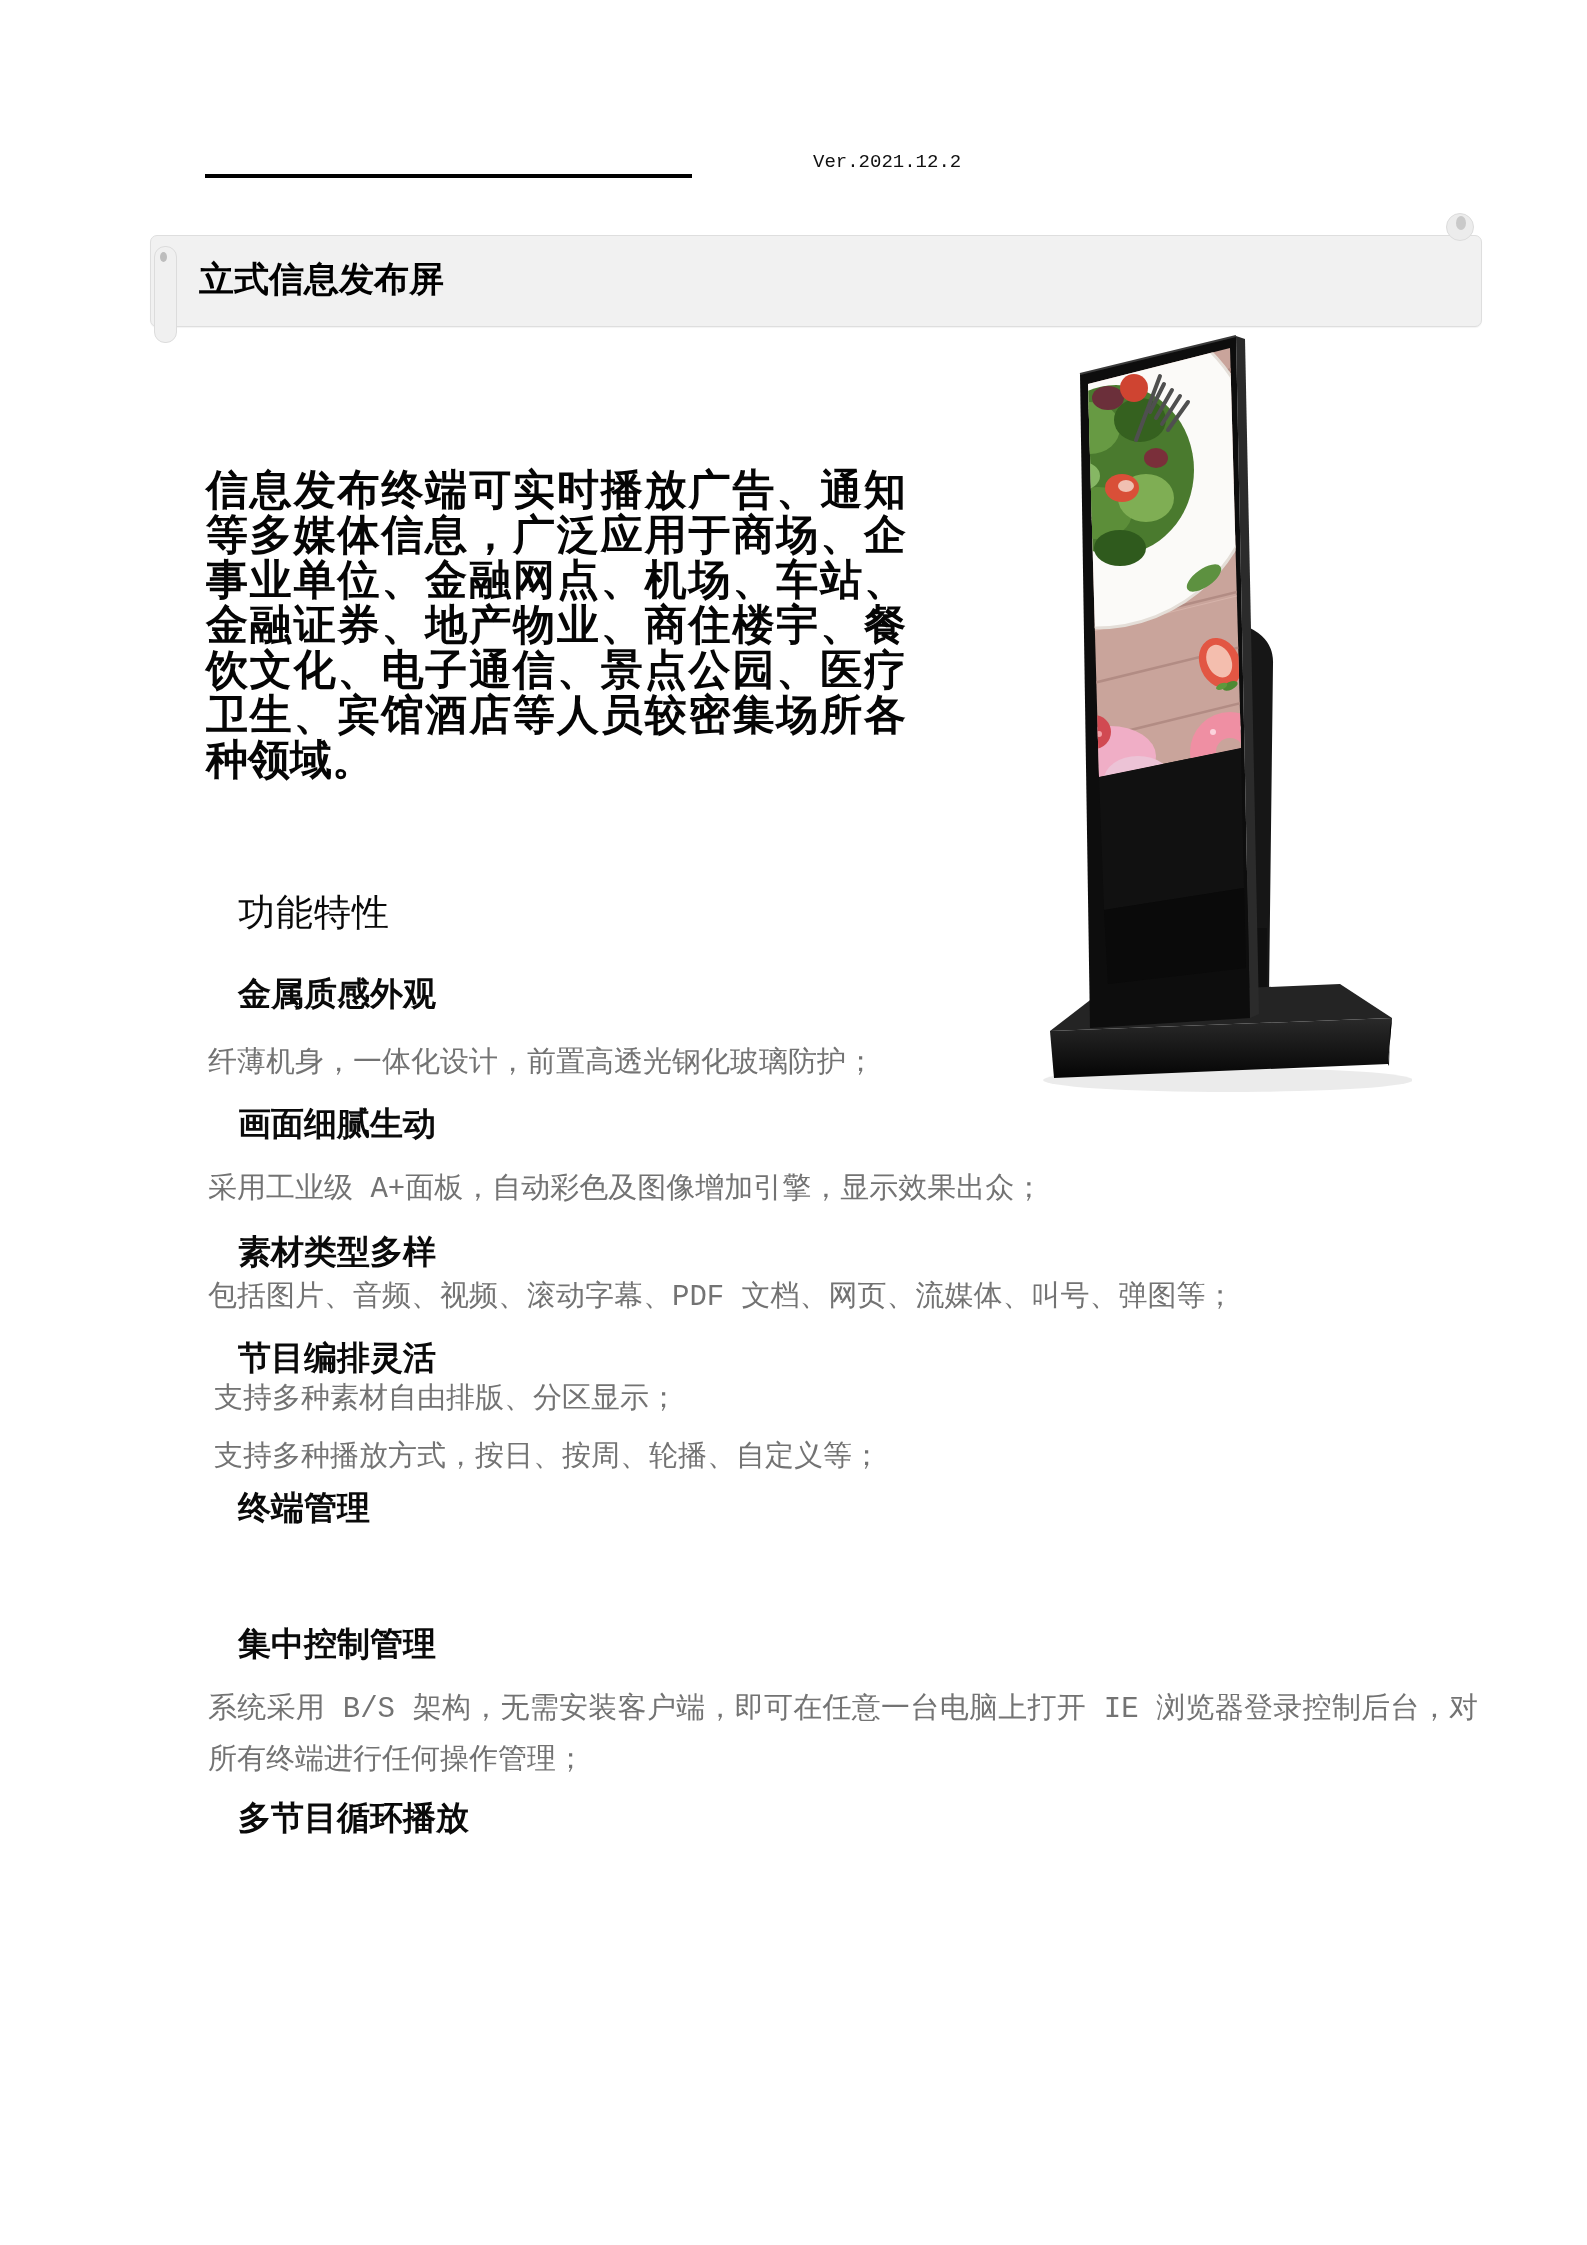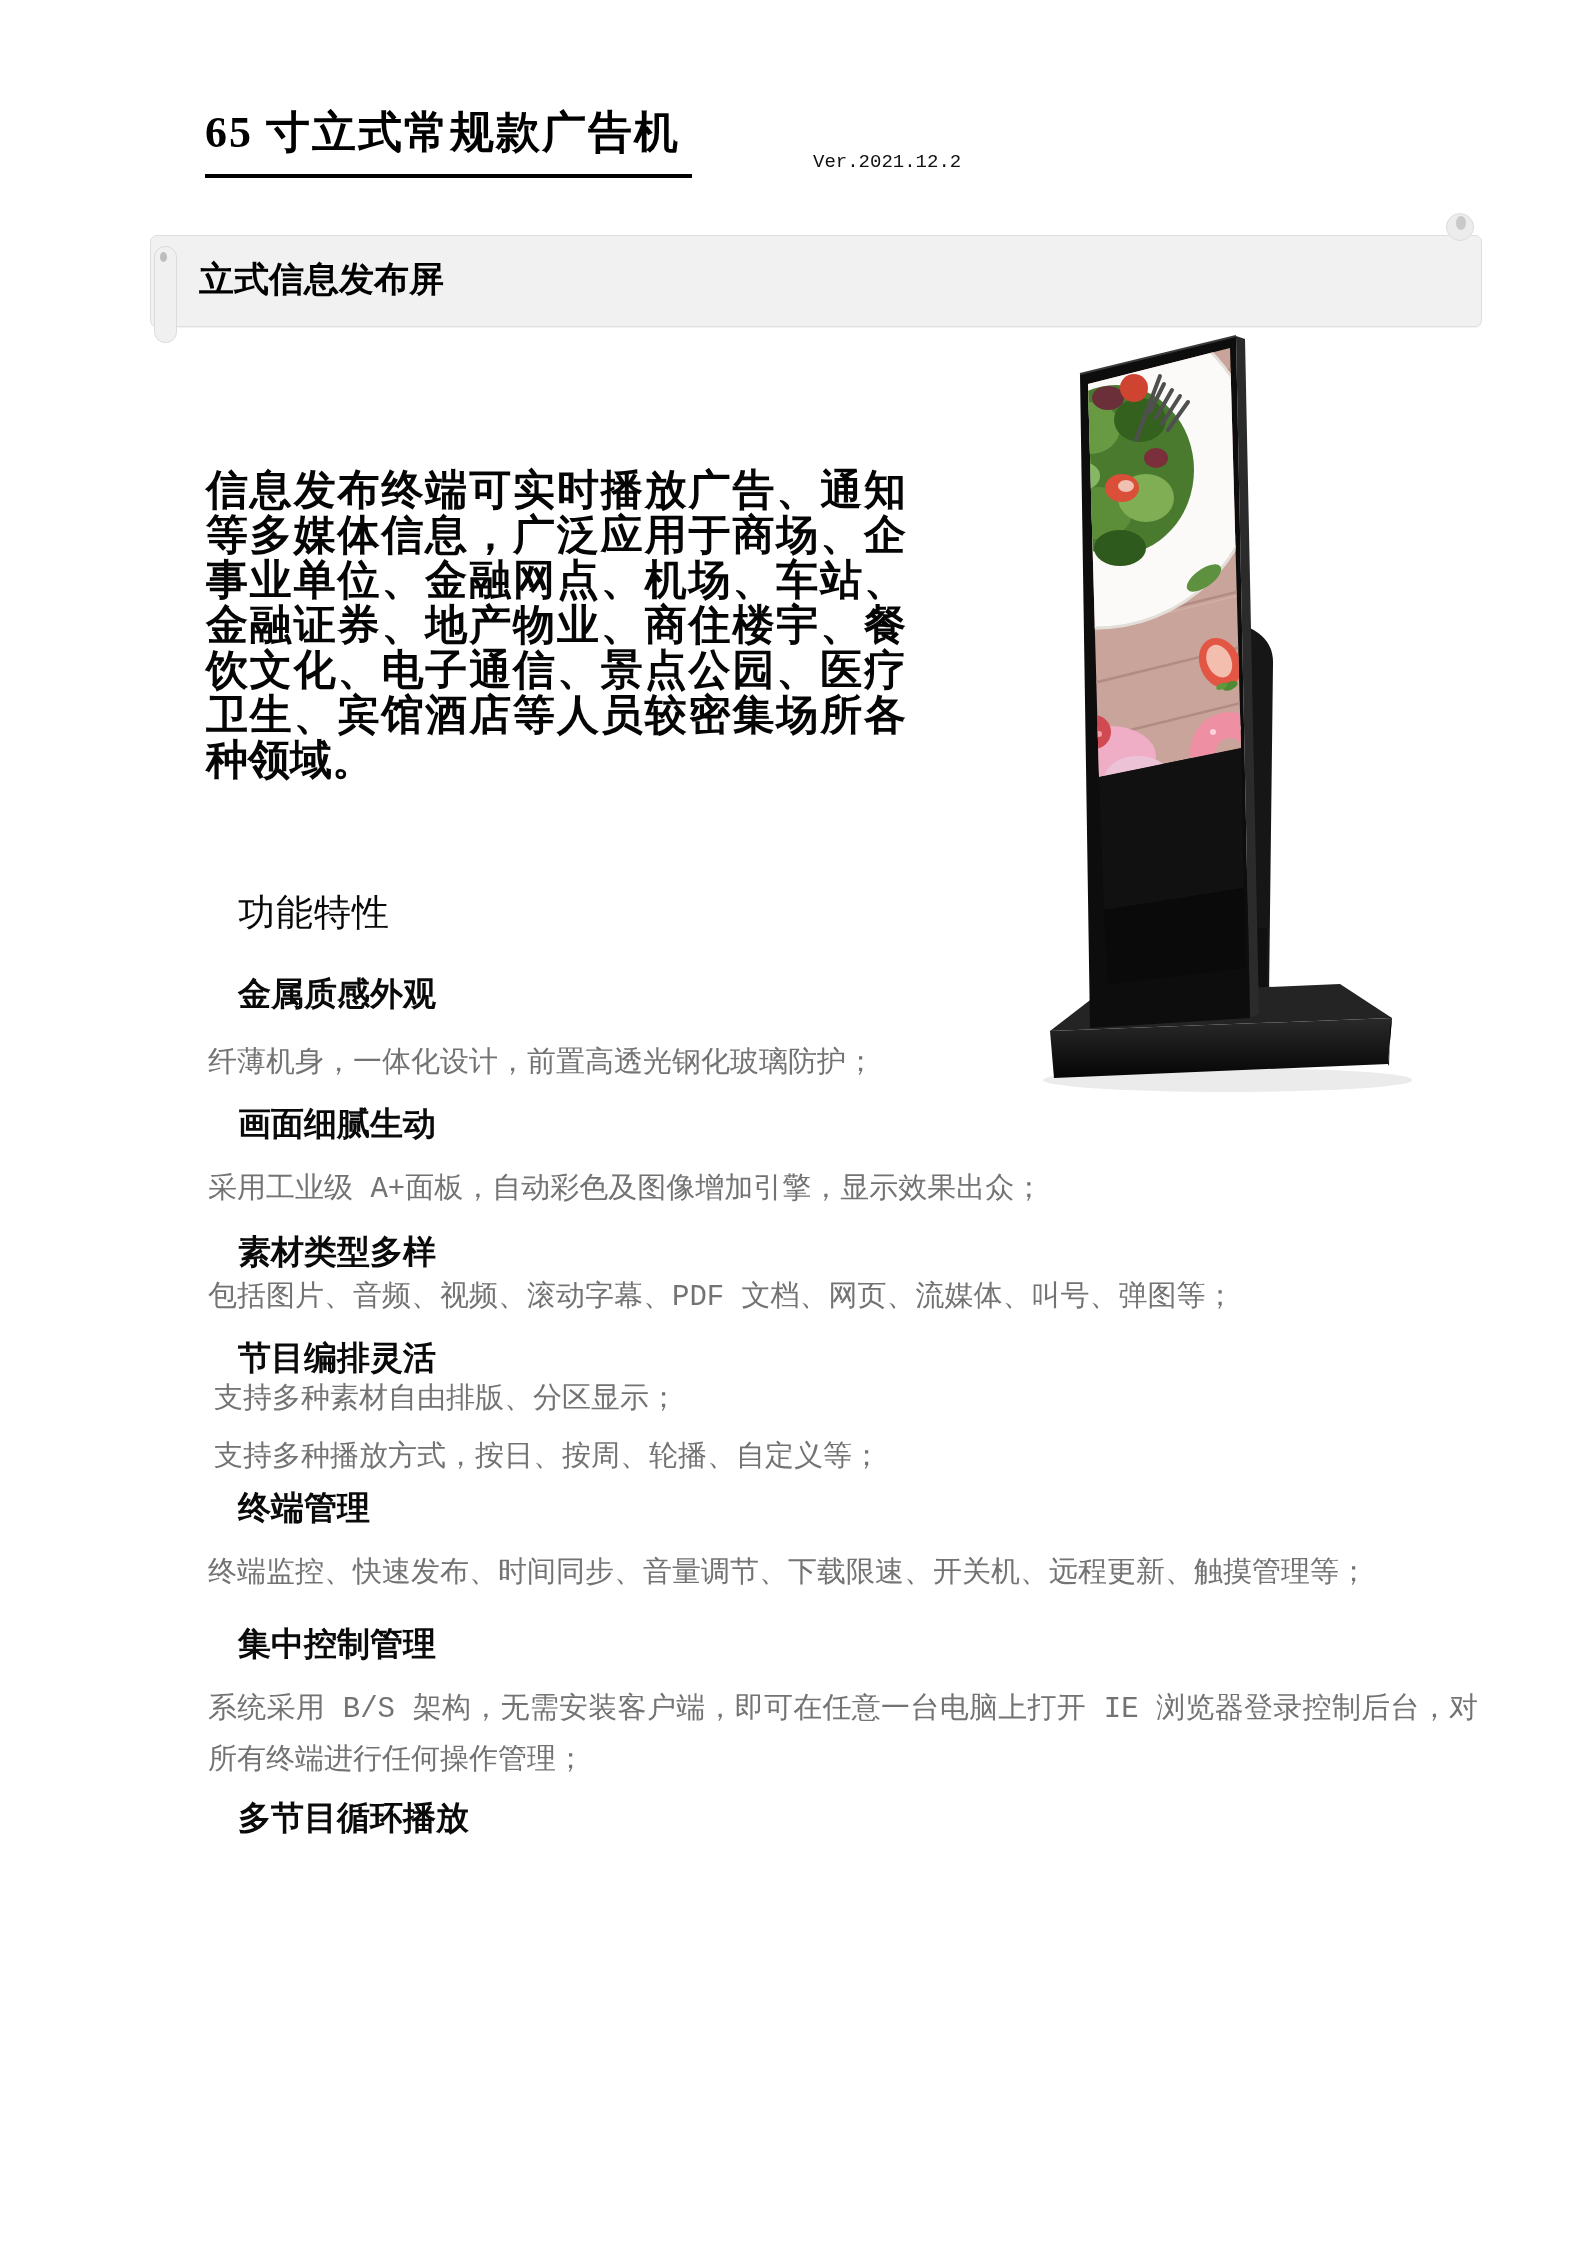--- a/index.html
+++ b/index.html
@@ -67,21 +67,20 @@
   }
   .f-body.wrap{white-space:normal;width:1270px;line-height:51px;text-align:justify;}
   
   .kiosk{left:1038px;top:328px;width:374px;height:772px;}
 </style>
 </head>
 <body>
 
 <div class="page">
 
-  <div class="abs doc-title">65 寸立式常规款广告机</div>
   <div class="abs title-underline"></div>
   <div class="abs version">Ver.2021.12.2</div>
 
   <div class="abs banner-box"></div>
   <div class="abs banner-tab-left"></div>
   <div class="abs banner-tab-dot"></div>
   <div class="abs banner-curl-right"></div>
   <div class="abs banner-curl-notch"></div>
   <div class="abs banner-label">立式信息发布屏</div>
 
@@ -196,20 +195,19 @@
   <div class="abs f-body" style="top:1168px">采用工业级 A+面板，自动彩色及图像增加引擎，显示效果出众；</div>
 
   <div class="abs f-title sans" style="top:1230px">素材类型多样</div>
   <div class="abs f-body" style="top:1276px">包括图片、音频、视频、滚动字幕、PDF 文档、网页、流媒体、叫号、弹图等；</div>
 
   <div class="abs f-title sans" style="top:1336px">节目编排灵活</div>
   <div class="abs f-body" style="top:1436px;left:214px">支持多种播放方式，按日、按周、轮播、自定义等；</div>
   <div class="abs f-body" style="top:1378px;left:214px">支持多种素材自由排版、分区显示；</div>
 
   <div class="abs f-title serif" style="top:1486px">终端管理</div>
-  <div class="abs f-body" style="top:1552px">终端监控、快速发布、时间同步、音量调节、下载限速、开关机、远程更新、触摸管理等；</div>
 
   <div class="abs f-title serif" style="top:1622px">集中控制管理</div>
   <div class="abs f-body wrap" style="top:1684px">系统采用 B/S 架构，无需安装客户端，即可在任意一台电脑上打开 IE 浏览器登录控制后台，对所有终端进行任何操作管理；</div>
 
   <div class="abs f-title sans" style="top:1796px">多节目循环播放</div>
 
 </div>
 
 </body></html>

